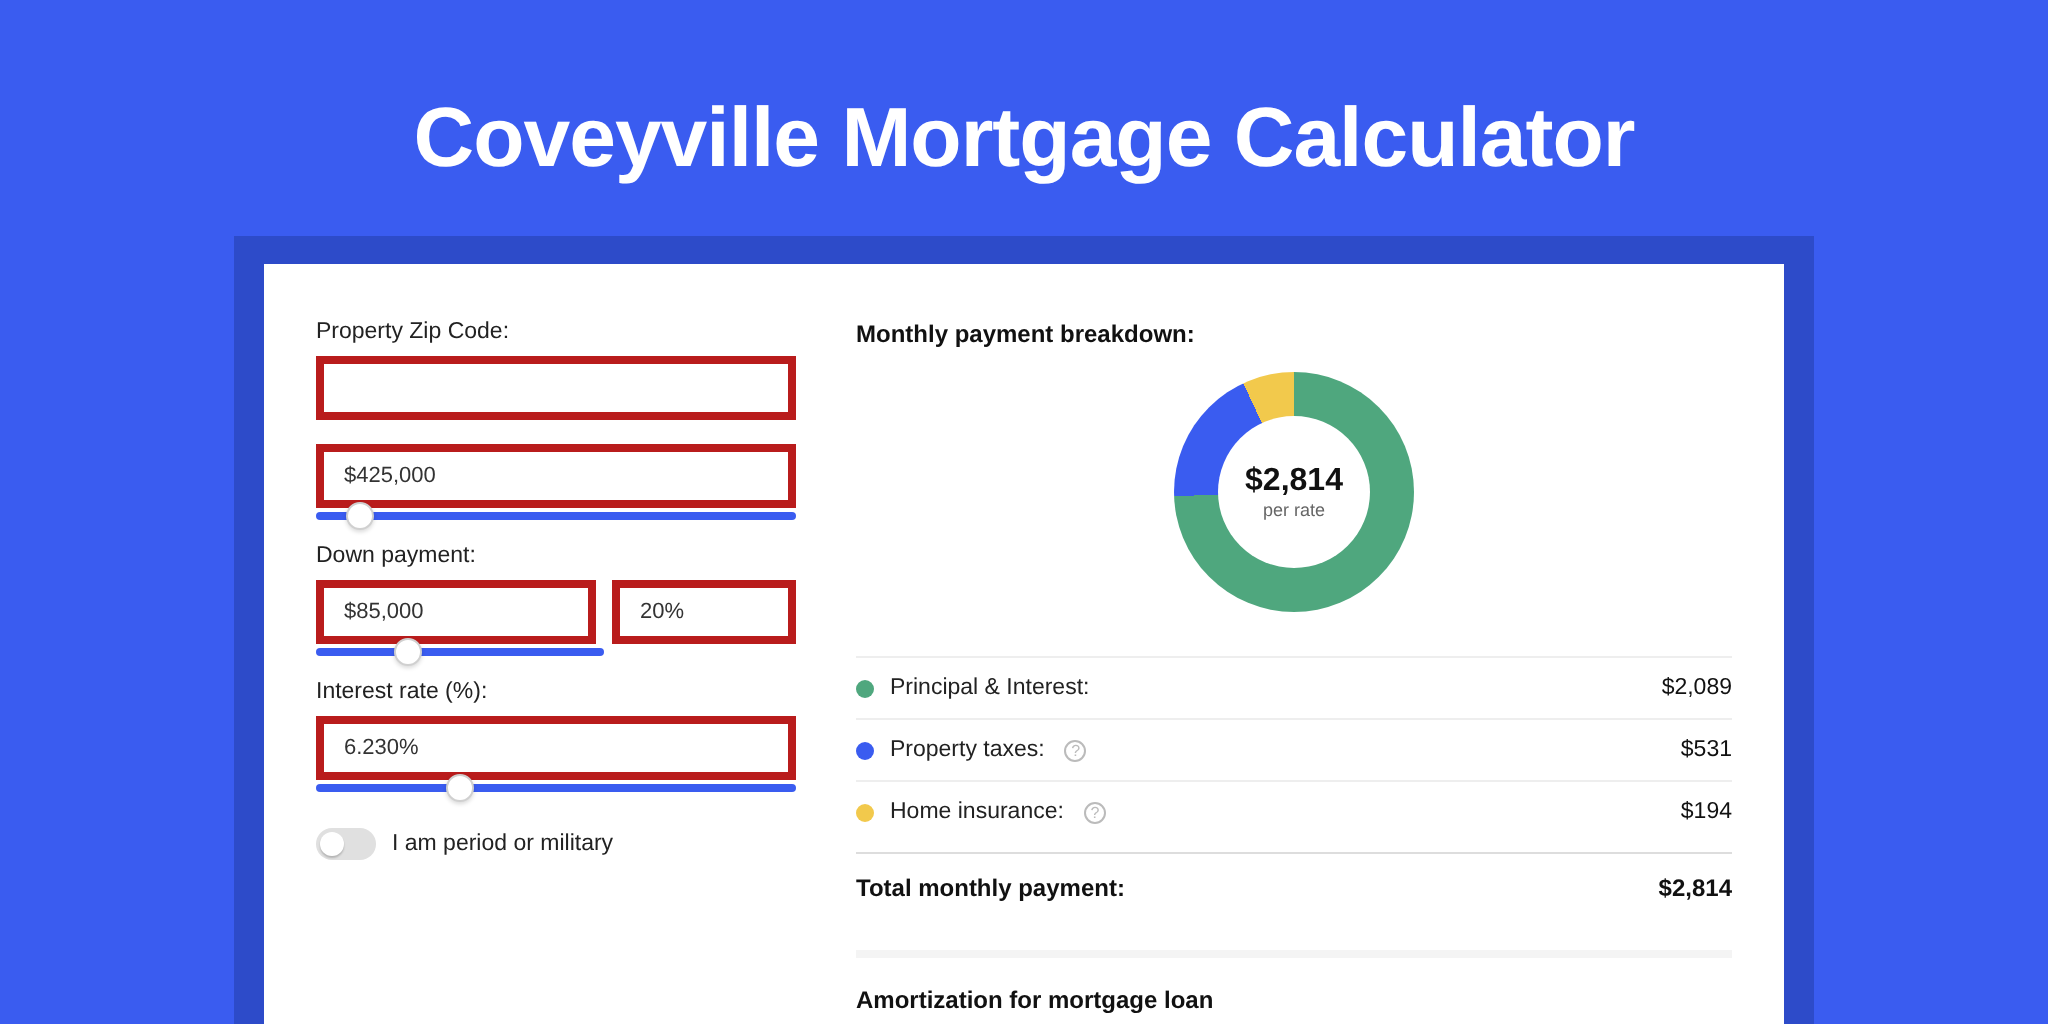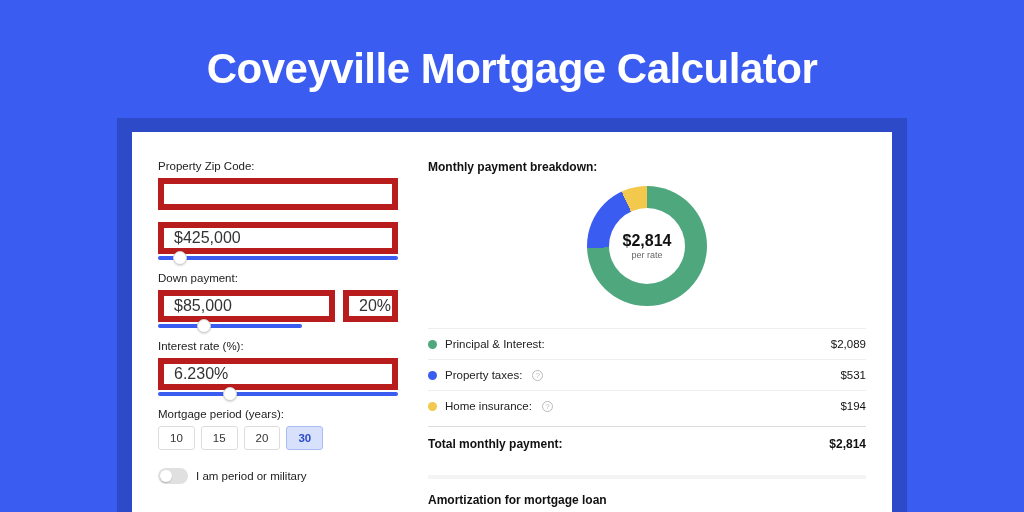--- a/index.html
+++ b/index.html
@@ -34,26 +34,26 @@
     gap: 30px;
   }
   .col-left { width: 240px; flex-shrink: 0; }
   .col-right { flex: 1; }
   .field-label {
     font-size: 11.5px;
     color: #222;
     margin-bottom: 6px;
   }
   .input-box {
-    border: 6px solid #b91c1c;
+    border: 4px solid #b91c1c;
     border-radius: 0;
     height: 32px;
     width: 100%;
     padding: 0 10px;
-    font-size: 16px;
+    font-size: 11px;
     color: #333;
     display: flex;
     align-items: center;
   }
   .field-group { margin-bottom: 12px; }
   .slider-track {
     height: 4px;
     background: #3a5cf0;
     border-radius: 2px;
     position: relative;
@@ -65,21 +65,21 @@
     background: #fff;
     border: 1px solid #d0d0d0;
     border-radius: 50%;
     position: absolute;
     top: 50%;
     transform: translate(-50%, -50%);
     box-shadow: 0 1px 2px rgba(0,0,0,0.15);
   }
   .row-two { display: flex; gap: 8px; }
   .row-two .input-box:first-child { flex: 1; }
-  .row-two .input-box:last-child { width: 55px; }
+  .row-two .input-box:last-child { width: 92px; }
   .period-buttons { display: flex; gap: 6px; }
   .period-btn {
     border: 1px solid #ddd;
     border-radius: 3px;
     padding: 5px 11px;
     font-size: 11.5px;
     color: #333;
     background: #fff;
     cursor: pointer;
   }
@@ -214,29 +214,20 @@
       </div>
 
       <div class="field-group">
         <div class="field-label">Interest rate (%):</div>
         <div class="input-box">6.230%</div>
         <div class="slider-track">
           <div class="slider-thumb" style="left:30%"></div>
         </div>
       </div>
 
-      <div class="field-group">
-        <div class="field-label">Mortgage period (years):</div>
-        <div class="period-buttons">
-          <button class="period-btn">10</button>
-          <button class="period-btn">15</button>
-          <button class="period-btn">20</button>
-          <button class="period-btn active">30</button>
-        </div>
-      </div>
 
       <div class="toggle-row">
         <div class="toggle-switch">
           <div class="toggle-knob"></div>
         </div>
         <span class="toggle-label">I am period or military</span>
       </div>
 
     </div>
 

